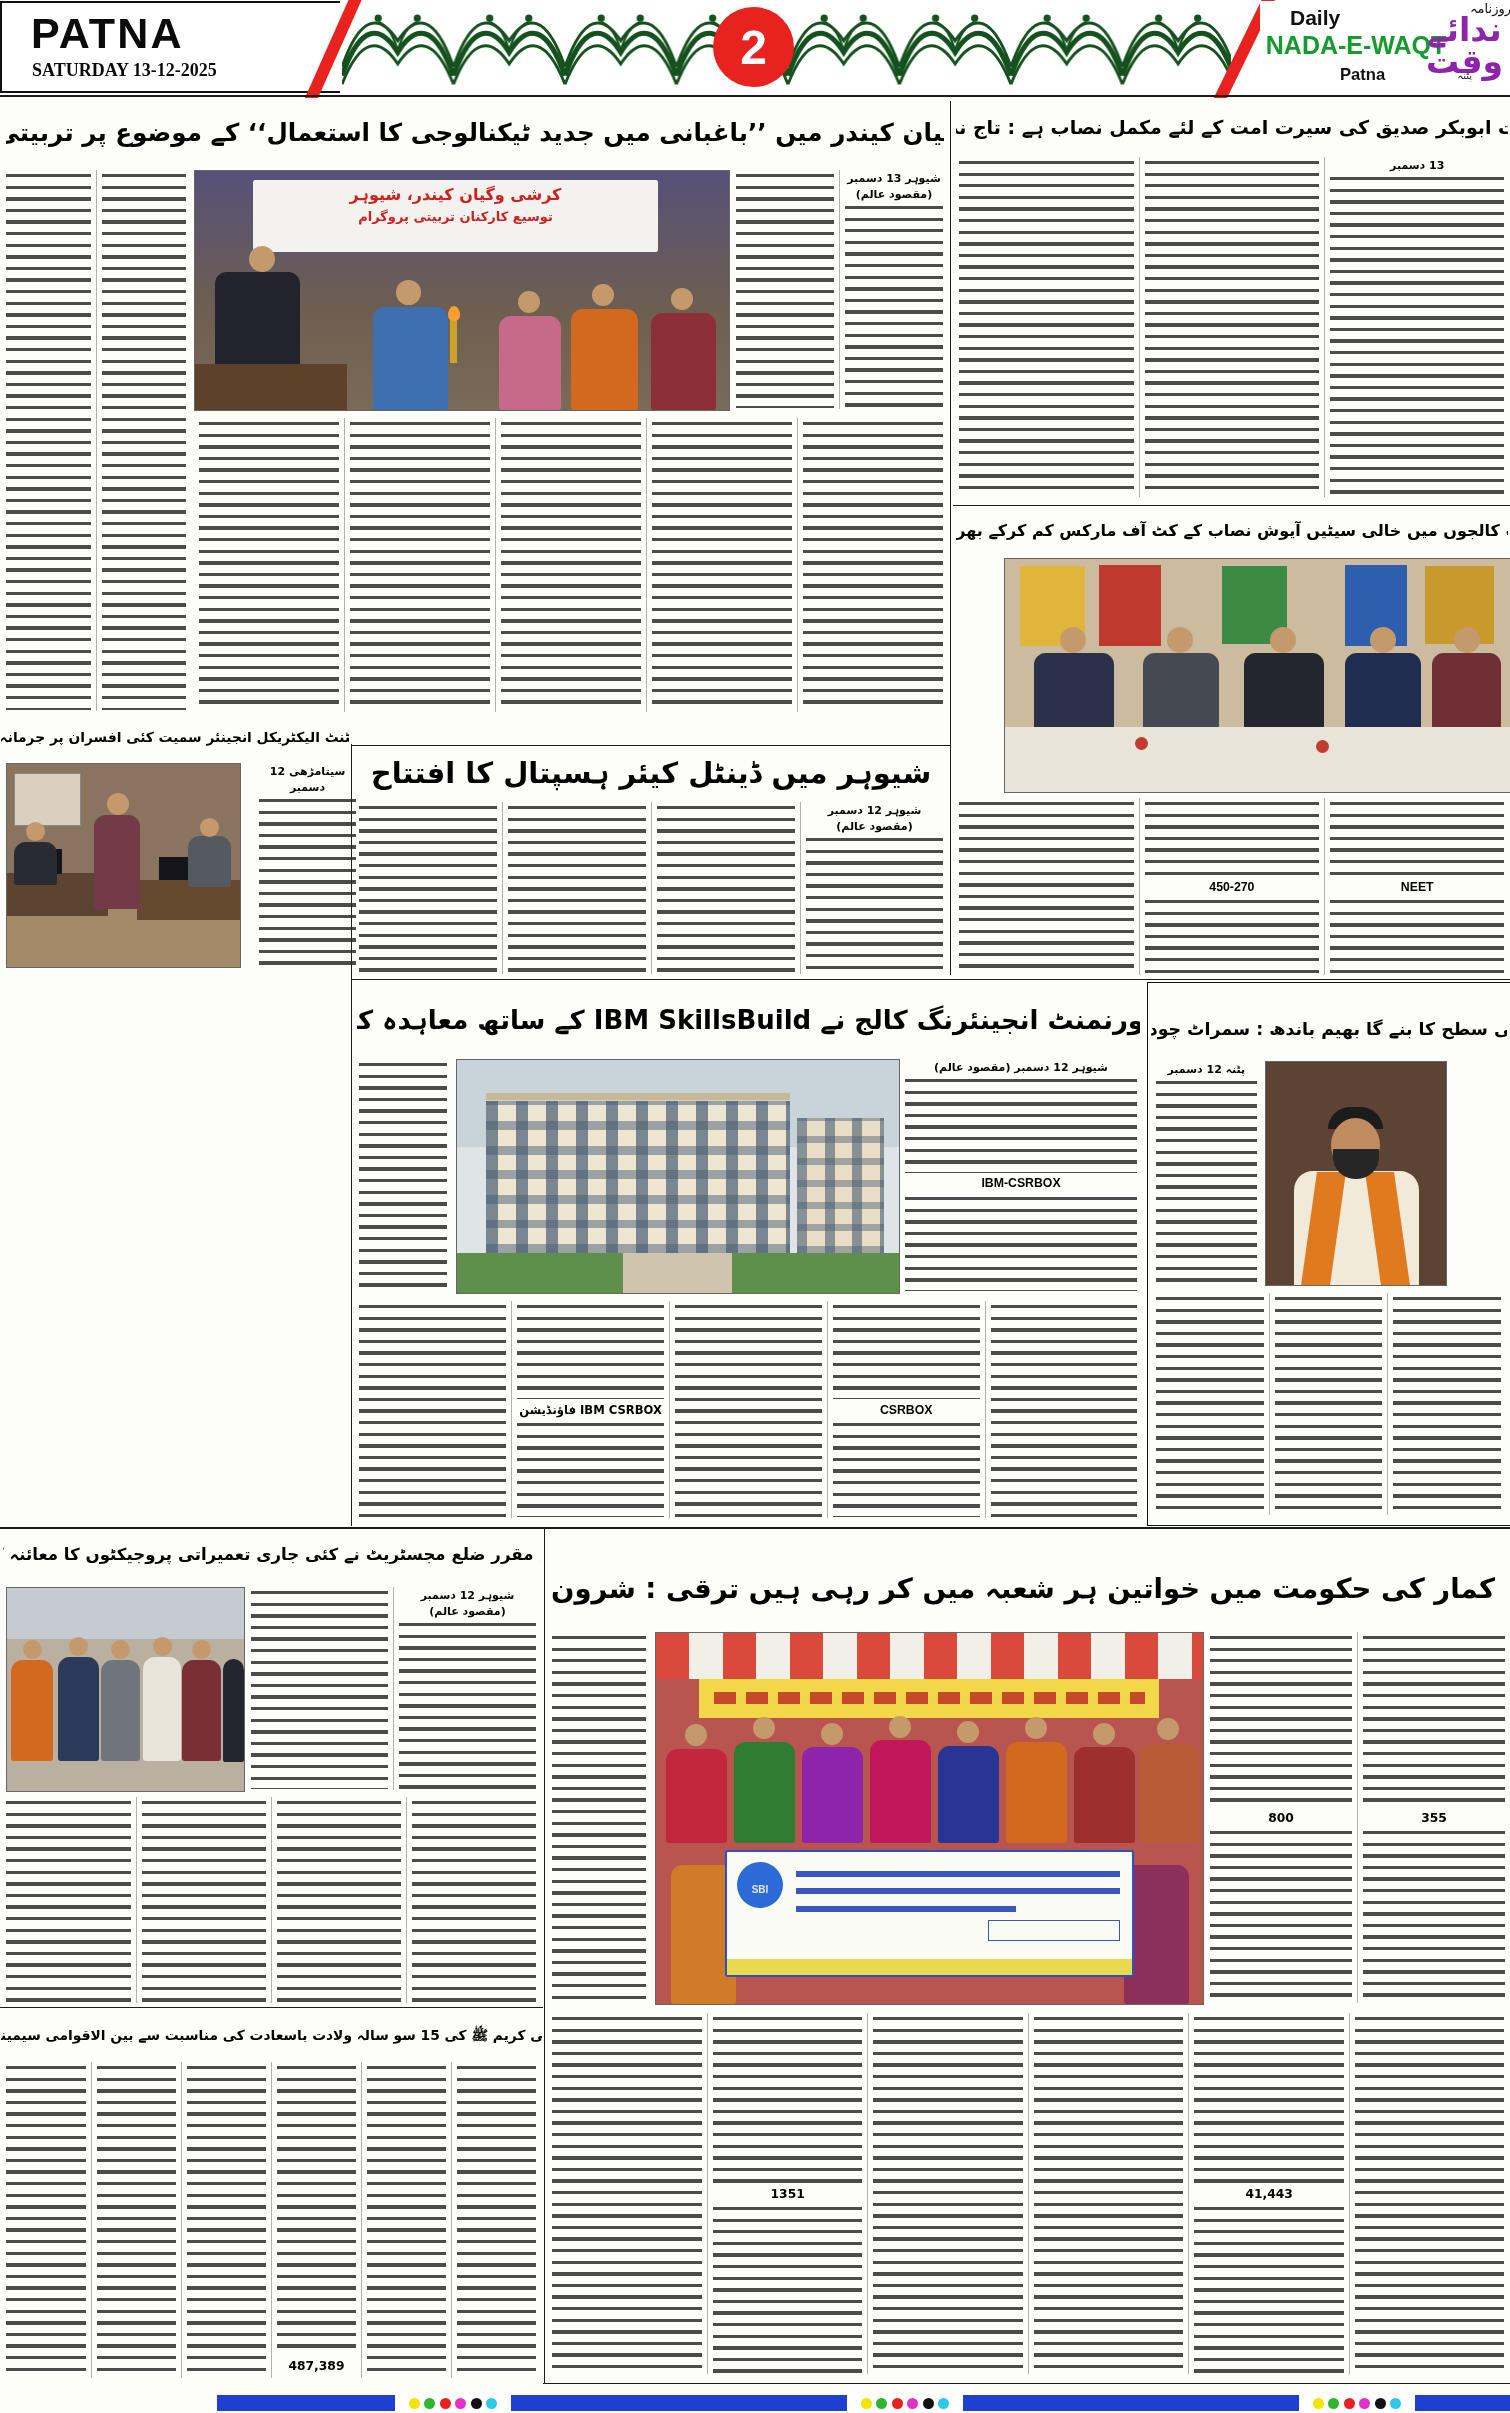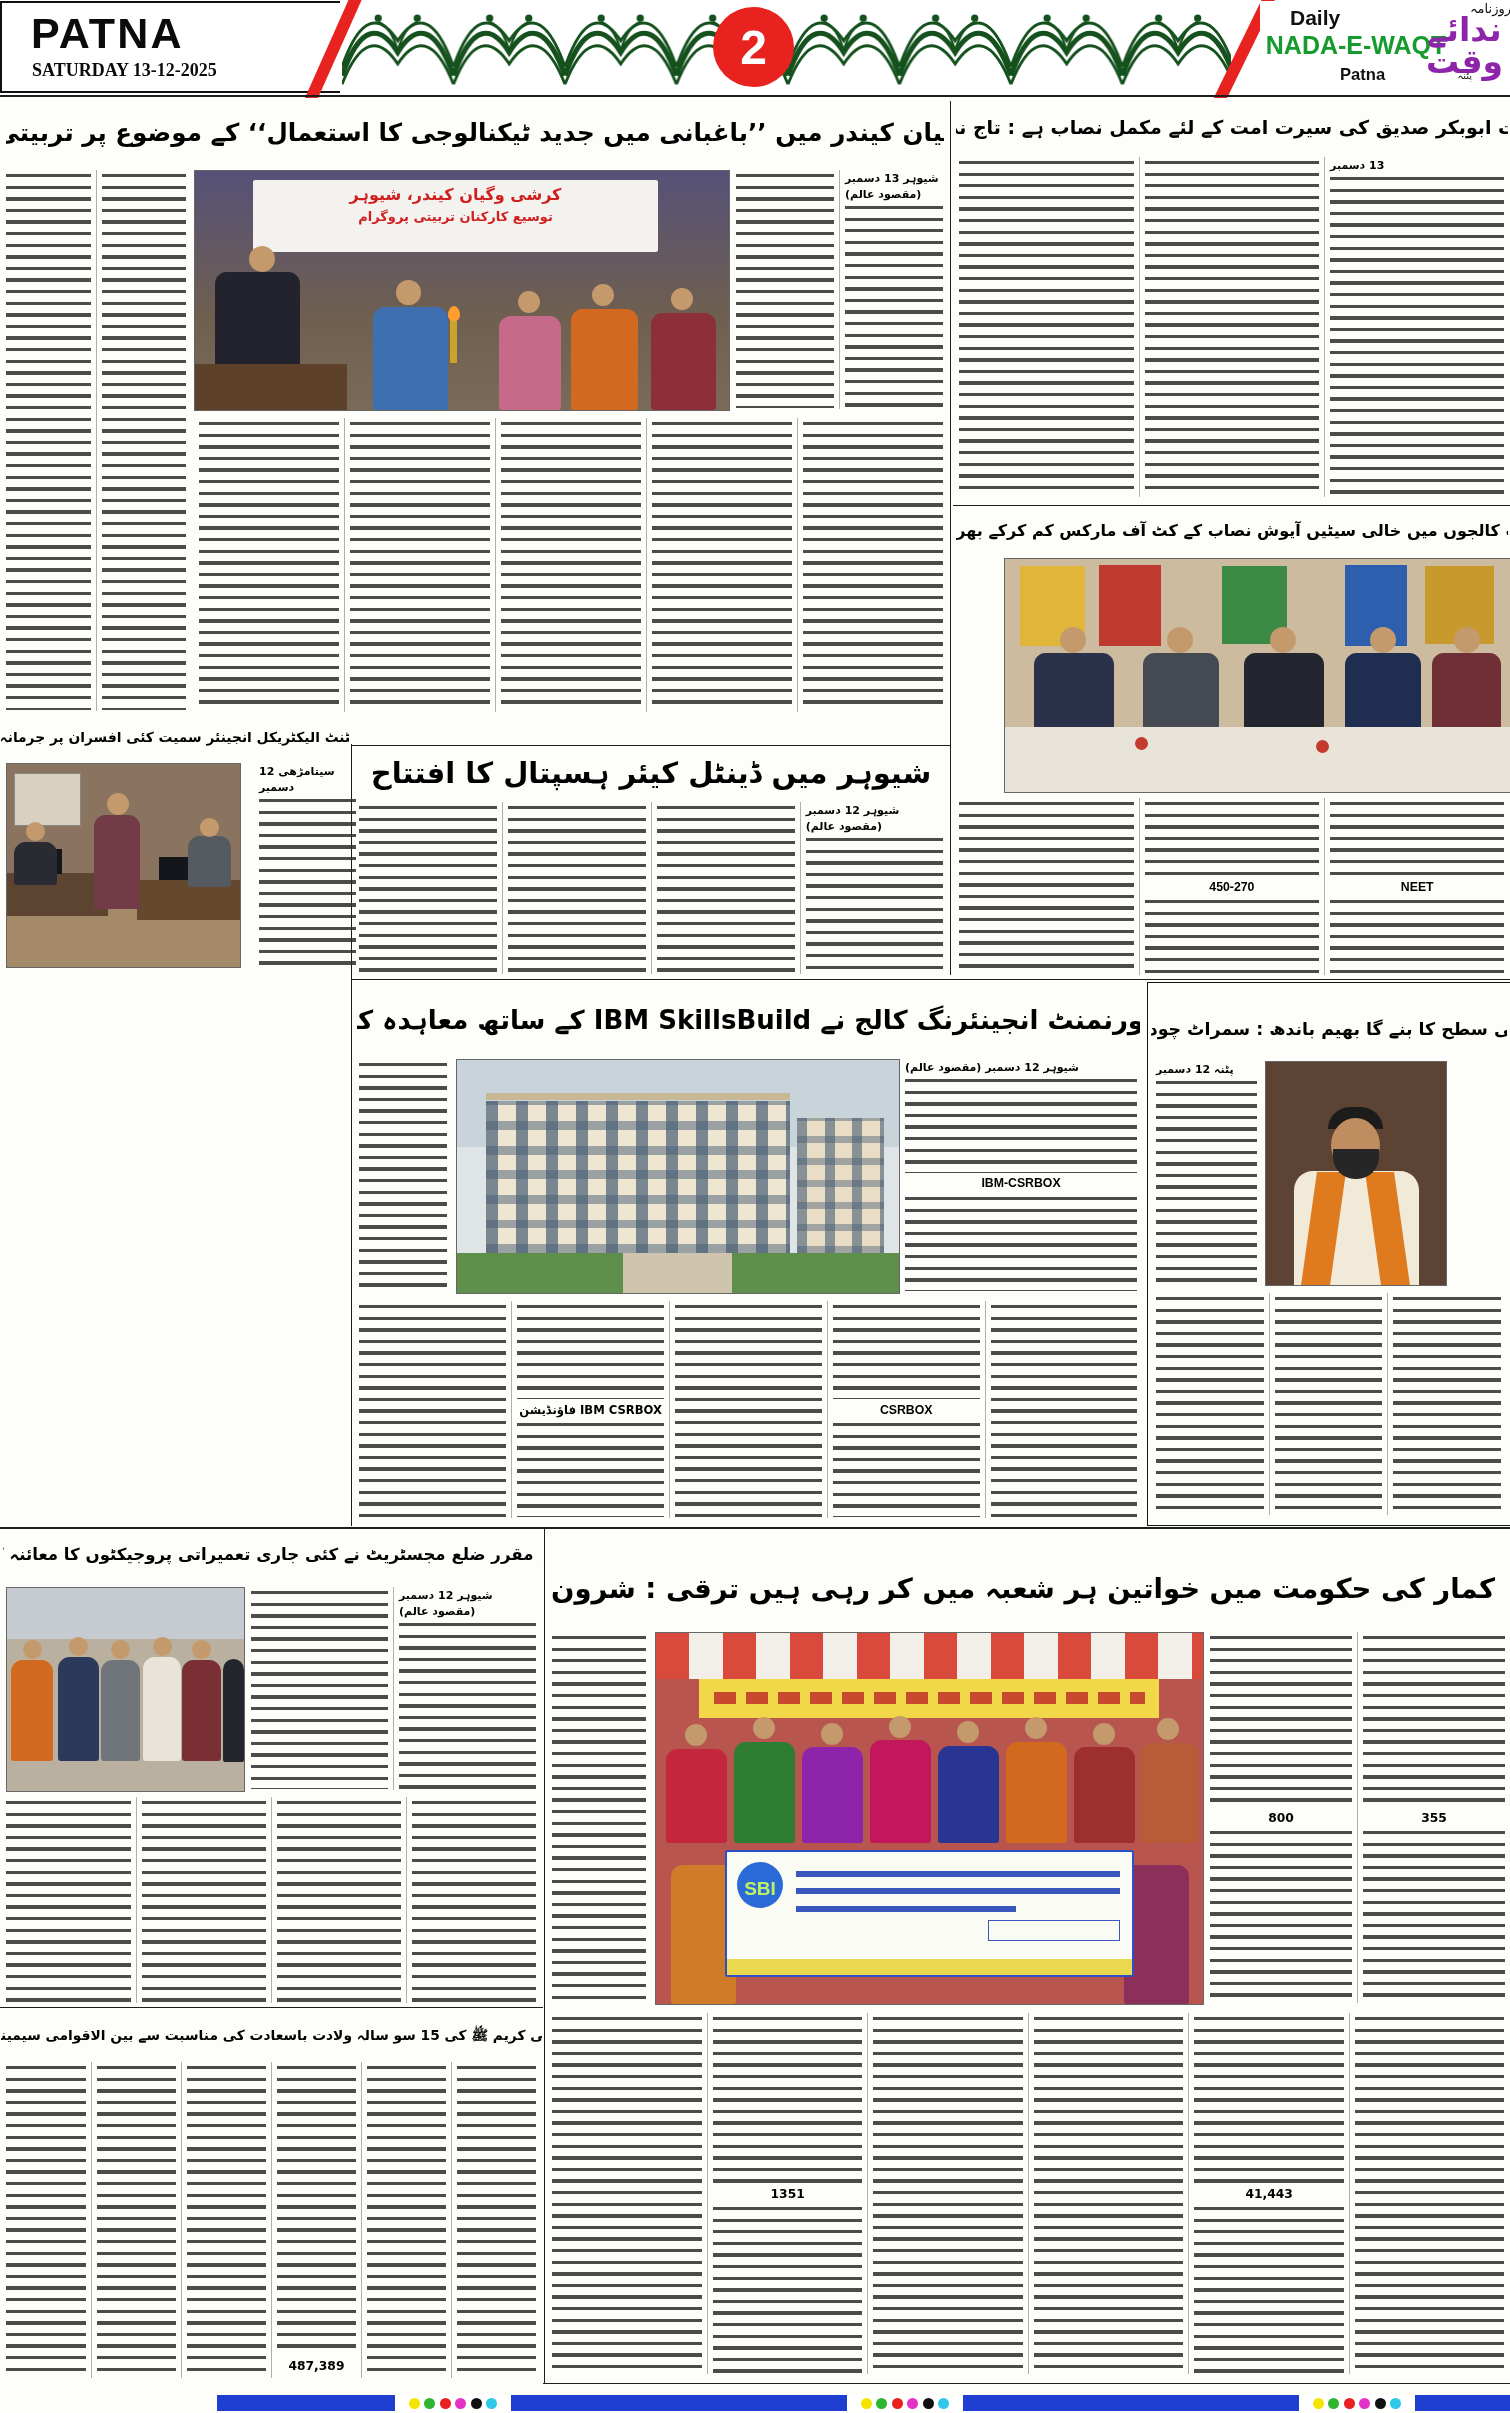--- a/index.html
+++ b/index.html
@@ -4,21 +4,21 @@
 <style>
   html,body{margin:0;padding:0;}
   body{width:1511px;height:2413px;position:relative;background:#fdfdfa;font-family:"DejaVu Sans",sans-serif;overflow:hidden;}
   .abs{position:absolute;}
   .rule{position:absolute;background:#1d1d1d;}
   .article{position:absolute;background:#fdfdfa;}
   .hl{position:absolute;display:flex;align-items:center;justify-content:center;font-weight:bold;color:#000;direction:rtl;white-space:nowrap;overflow:hidden;font-family:"DejaVu Sans",sans-serif;}
   .cols{position:absolute;display:flex;flex-direction:row-reverse;}
   .col{flex:1;border-left:0.7px solid #b0b0b0;padding:1.4px 5px;display:flex;flex-direction:column;min-width:0;}
   .col:last-child{border-left:none;}
-  .dateline{font-weight:bold;font-size:11px;line-height:1.45;direction:rtl;text-align:left;color:#000;}
+  .dateline{font-weight:bold;font-size:11px;line-height:1.45;direction:rtl;text-align:center;color:#000;}
   .gk{flex:1;background:repeating-linear-gradient(to bottom,#2c2c2c 0 3.3px,transparent 3.3px 11.6px);opacity:.85;margin-top:2.9px;}
   .num{font-weight:bold;font-size:12.3px;text-align:center;margin:3.6px 0;direction:ltr;}
   .snip{font-weight:bold;font-size:12.3px;text-align:center;margin:3.6px 0;direction:ltr;font-family:"Liberation Sans",sans-serif;}
   .snipr{font-weight:bold;font-size:11.6px;text-align:center;margin:3.6px 0;direction:rtl;}
   .photo{position:absolute;overflow:hidden;border:0.7px solid #666;}
   .t,.hd{display:block;position:absolute;}
   .t{border-radius:11.6px 11.6px 2.9px 2.9px;}
   .hd{border-radius:50%;background:#c49a6c;}
   .dotwin{position:absolute;top:2395px;width:116px;height:16px;background:#fff;display:flex;align-items:center;justify-content:center;}
   .dot{width:11px;height:11px;border-radius:50%;display:inline-block;margin:0 2.2px;}
@@ -323,21 +323,21 @@
     <i class="t" style="left:350px;top:109px;width:61px;height:101px;background:#d2691e;"></i>
     <i class="hd" style="left:369px;top:84px;width:22px;height:22px;"></i>
     <i class="t" style="left:418px;top:114px;width:61px;height:96px;background:#9e2f2f;"></i>
     <i class="hd" style="left:437px;top:90px;width:22px;height:22px;"></i>
     <i class="t" style="left:484px;top:110px;width:58px;height:100px;background:#b85c38;"></i>
     <i class="hd" style="left:501px;top:85px;width:22px;height:22px;"></i>
     <i class="t" style="left:14.5px;top:232px;width:65px;height:139px;background:#d07b28;"></i>
     <i class="t" style="left:468px;top:232px;width:65px;height:139px;background:#8c2f5a;"></i>
     <div class="abs" style="left:69px;top:217px;width:405px;height:123px;background:#fbfbf6;border:2.2px solid #2b50c8;border-radius:2.9px;">
       <div class="abs" style="left:10px;top:10px;width:46px;height:46px;border-radius:50%;background:#2b6bd8;display:flex;align-items:center;justify-content:center;">
-        <span style="color:#bef264;font-weight:bold;font-size:19px;font-family:'Liberation Sans',sans-serif;margin-top:8px;">SBI</span>
+        <span style="color:#e5e5e5;font-weight:bold;font-size:10px;font-family:'Liberation Sans',sans-serif;margin-top:8px;">SBI</span>
       </div>
       <div class="abs" style="left:69px;right:11.6px;top:19px;height:5.8px;background:#3a57c0;"></div>
       <div class="abs" style="left:69px;right:11.6px;top:36px;height:5.8px;background:#3a57c0;"></div>
       <div class="abs" style="left:69px;right:116px;top:54px;height:5.8px;background:#3a57c0;"></div>
       <div class="abs" style="right:11.6px;top:68px;width:130px;height:19px;border:1.4px solid #3a57c0;"></div>
       <div class="abs" style="left:0;bottom:0;width:100%;height:16px;background:#ead94e;"></div>
     </div>
   </div>
   <div class="cols" style="left:659px;top:103px;width:305px;height:371px;">
     <div class="col">

